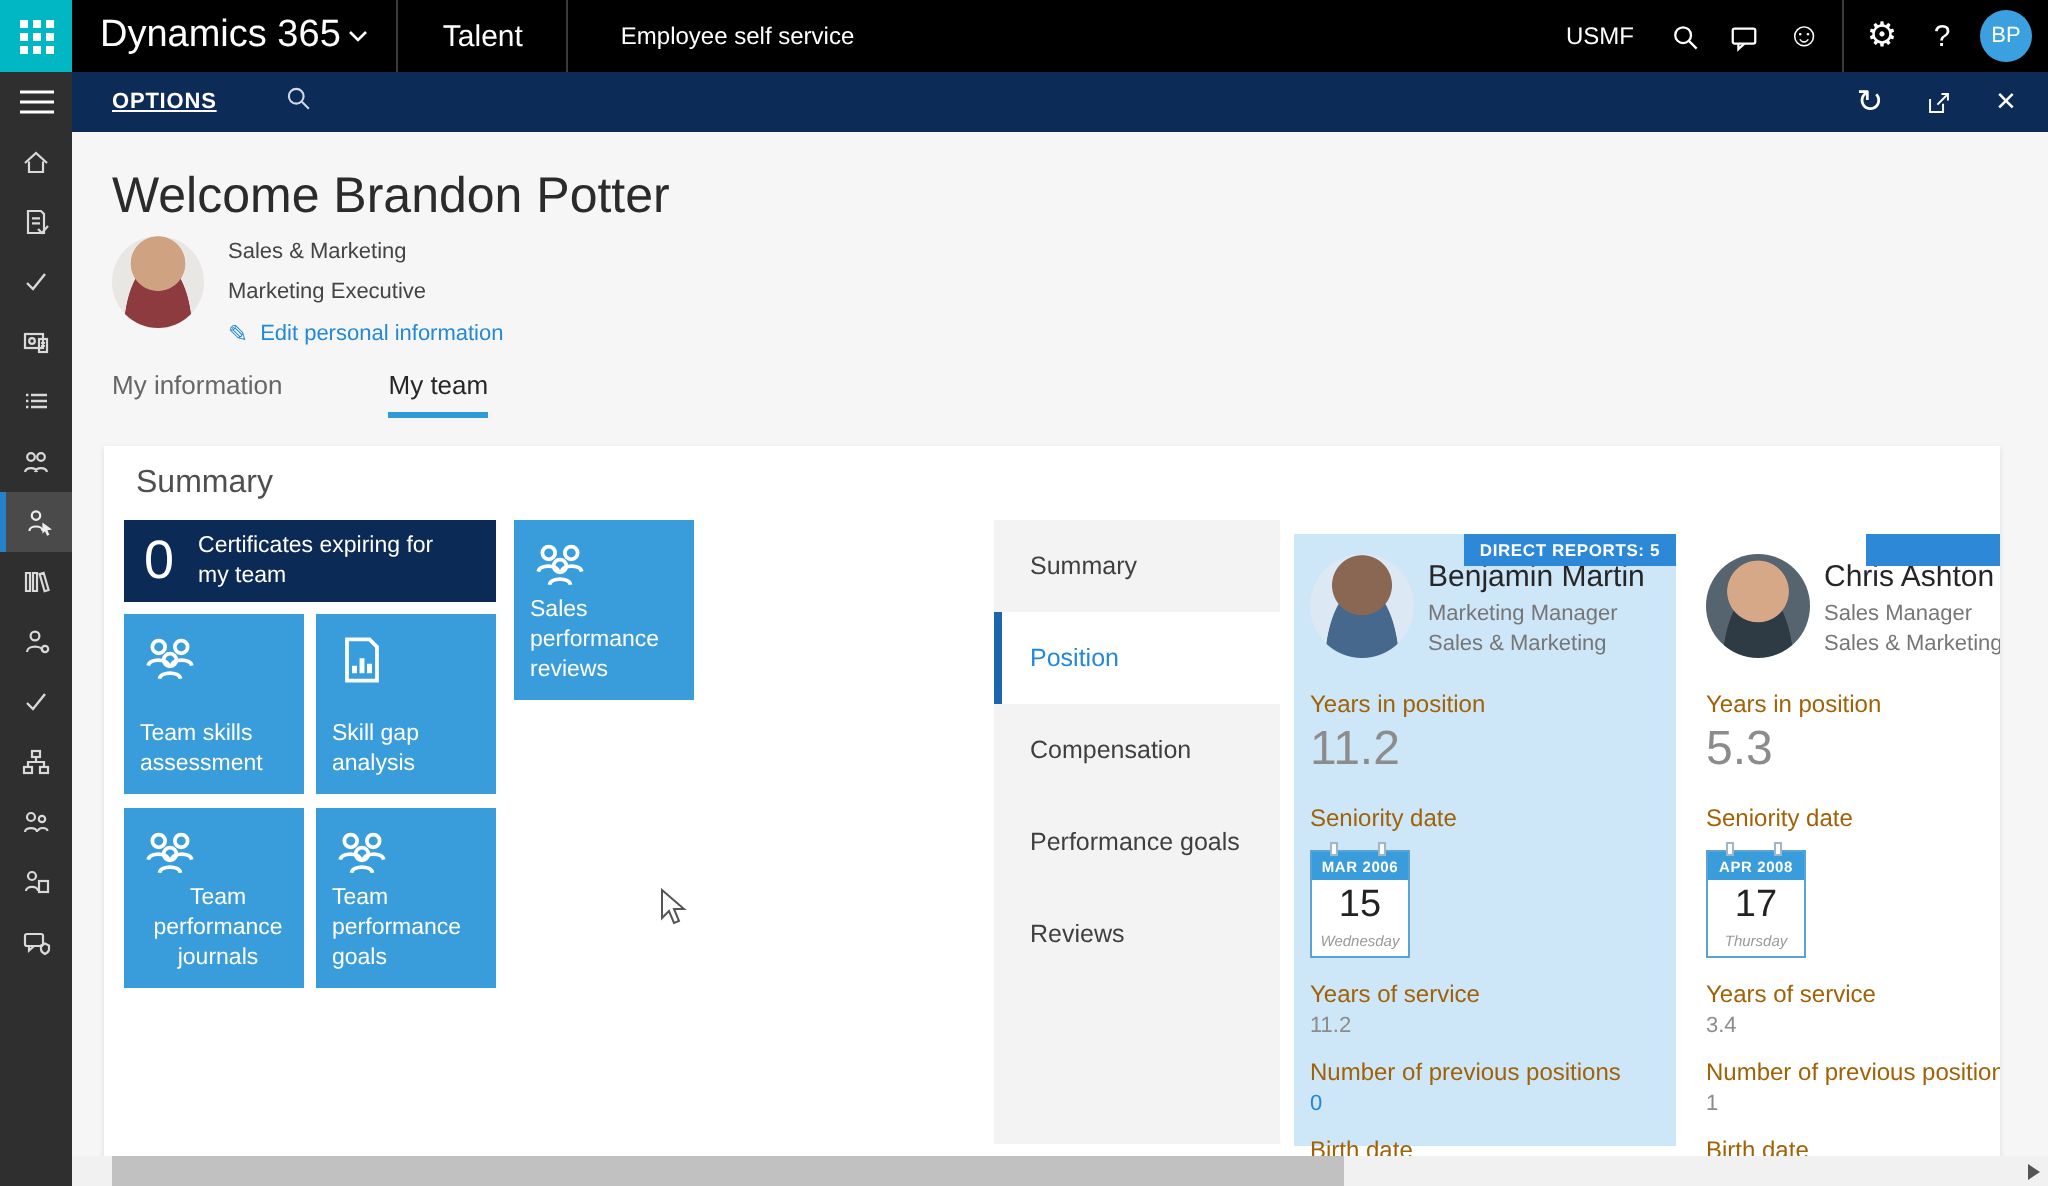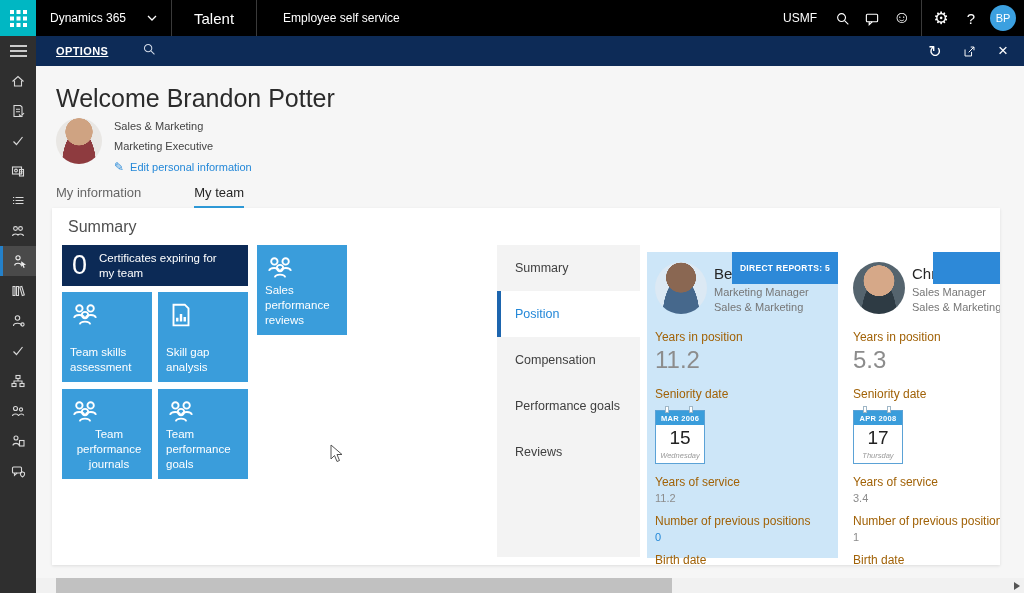--- a/index.html
+++ b/index.html
@@ -3,21 +3,21 @@
 <meta charset="utf-8">
 <style>
   * { margin:0; padding:0; box-sizing:border-box; }
   html,body { width:1024px; height:593px; overflow:hidden;
     font-family:"Liberation Sans","DejaVu Sans",sans-serif; background:#f6f6f6; }
 
   
   .topbar { position:absolute; left:0; top:0; width:1024px; height:36px; background:#000;
     display:flex; align-items:center; color:#fff; z-index:30; }
   .waffle { width:36px; height:36px; background:#00b7c3; display:flex; align-items:center; justify-content:center; cursor:pointer; }
-  .appname { font-size:12px; margin-left:14px; display:flex; align-items:center; gap:21px; cursor:pointer; }
+  .appname { font-size:19px; margin-left:14px; display:flex; align-items:center; gap:4px; cursor:pointer; }
   .tb-divider { width:1px; height:36px; background:#3a3a3a; margin:0 0; }
   .module { font-size:15px; padding:4px 22px; height:36px; display:flex; align-items:center; }
   .pagecrumb { font-size:12px; padding:0 26px; }
   .tb-right { margin-left:auto; display:flex; align-items:center; height:36px; }
   .tb-right .txt { font-size:12px; margin-right:10px; }
   .tb-icon { width:30px; height:36px; display:flex; align-items:center; justify-content:center; cursor:pointer; font-size:15px; color:#fff; }
   .tb-divider2 { width:1px; height:36px; background:#3a3a3a; margin:0 4px; }
   .avatar-bp { width:26px; height:26px; border-radius:50%; background:#3ba0e0; color:#fff; font-size:11px;
     display:flex; align-items:center; justify-content:center; margin:0 8px 0 4px; cursor:pointer; }
 
@@ -48,21 +48,21 @@
   .p-info { margin-left:12px; padding-top:2px; }
   .p-info .line { font-size:11px; color:#444; margin-bottom:8px; }
   .edit-link { font-size:11px; color:#2488d8; cursor:pointer; display:flex; align-items:center; gap:6px; }
   .edit-link .pencil { font-size:12px; }
 
   .tabs { position:absolute; left:20px; top:119px; display:flex; gap:53px; }
   .tab { font-size:13px; color:#666; padding-bottom:6px; cursor:pointer; }
   .tab.active { color:#262626; border-bottom:3px solid #2e9ad8; }
 
   
-  .panel { position:absolute; left:16px; top:142px; width:948px; height:357px; background:#fff;
+  .panel { position:absolute; left:16px; top:157px; width:948px; height:357px; background:#fff;
     box-shadow:0 1px 3px rgba(0,0,0,.10); overflow:hidden; }
   .sec-heading { position:absolute; font-size:16px; color:#4f4f4f; font-weight:400; }
   .h-summary { left:16px; top:10px; }
   .h-team { left:445px; top:10px; }
 
   
   .stat-tile { position:absolute; left:10px; top:37px; width:186px; height:41px; background:#0c2a56;
     color:#fff; display:flex; align-items:center; cursor:pointer; }
   .stat-tile .val { font-size:27px; font-weight:300; margin:0 12px 0 10px; }
   .stat-tile .lbl { font-size:11.5px; line-height:1.25; width:130px; }
@@ -78,21 +78,21 @@
   
   .team-nav { position:absolute; left:445px; top:37px; width:143px; height:312px; background:#f3f3f3; }
   .nav-item { height:46px; display:flex; align-items:center; padding-left:18px; font-size:12.5px;
     color:#3f3f3f; cursor:pointer; }
   .nav-item.selected { background:#fff; border-left:4px solid #1d65ae; padding-left:14px; color:#2488d8; }
 
   
   .card { position:absolute; top:44px; width:191px; height:306px; cursor:pointer; }
   .card-0 { left:595px; background:#cde6f8; }
   .card-1 { left:793px; background:#fff; }
-  .badge { position:absolute; top:0; right:0; height:32px; background:#2d89d8; color:#fff;
+  .badge { position:absolute; top:0; right:0; height:16px; background:#2d89d8; color:#fff;
     font-size:8.5px; font-weight:bold; letter-spacing:.3px; display:flex; align-items:center;
     padding:0 8px; min-width:16px; }
   .card-1 .badge { right:auto; left:88px; width:105px; }
   .c-head { display:flex; padding:10px 0 0 8px; }
   .c-avatar { width:52px; height:52px; border-radius:50%; flex:0 0 52px; overflow:hidden; }
   .av-benjamin { background:
       radial-gradient(circle at 50% 30%, #8a6752 0 33%, transparent 34%),
       radial-gradient(ellipse at 50% 108%, #46688c 0 50%, transparent 51%),
       #dce9f4; }
   .av-chris { background:

